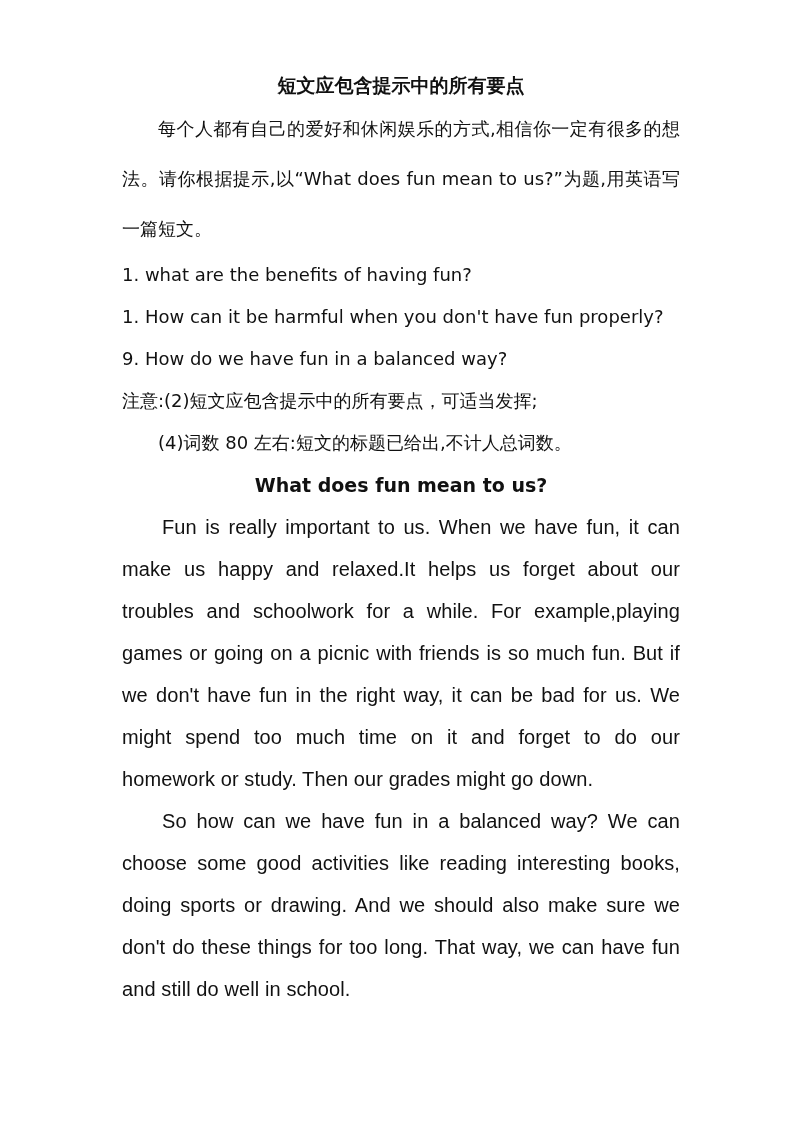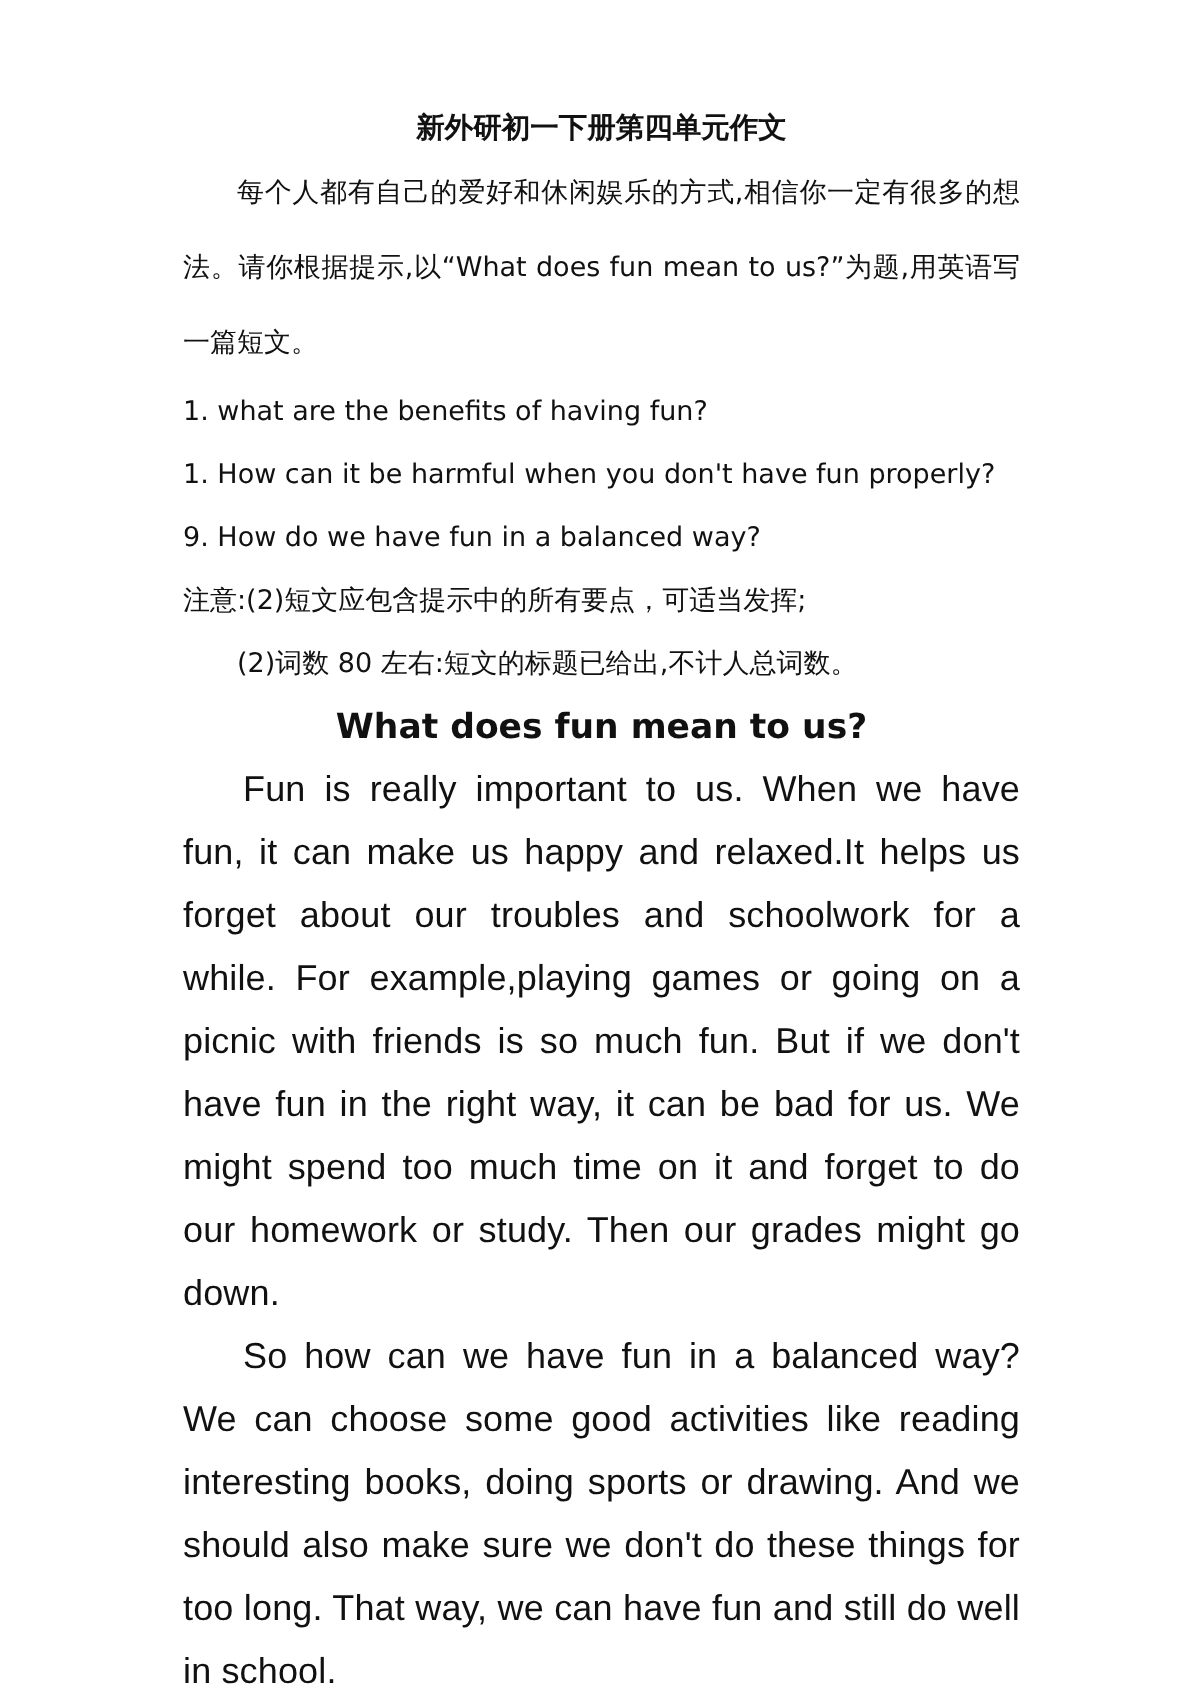--- a/index.html
+++ b/index.html
@@ -3,37 +3,37 @@
 <meta charset="utf-8">
 <style>
   html, body { margin: 0; padding: 0; background: #ffffff; }
   body { width: 800px; height: 1131px; position: relative; overflow: hidden;
          font-family: "DejaVu Sans", "Liberation Sans", sans-serif; color: #111111; }
   .page { position: absolute; left: 122px; top: 66px; width: 558px; }
   .title { text-align: center; font-size: 19px; font-weight: bold; height: 38px; line-height: 38px; margin: 0; }
   .line { font-size: 18px; line-height: 42px; margin: 0; white-space: nowrap; }
   .prompt { font-size: 18px; line-height: 50px; margin: 0; text-indent: 36px; text-align: justify; text-align-last: left; }
   .note2 { padding-left: 36px; }
-  .essay-title { text-align: center; font-size: 23px; line-height: 42px; margin: 0; }
-  .para { font-size: 24px; line-height: 42px; margin: 0; text-indent: 40px; text-align: justify; text-align-last: left;
+  .essay-title { text-align: center; font-size: 19px; line-height: 42px; margin: 0; }
+  .para { font-size: 20px; line-height: 42px; margin: 0; text-indent: 40px; text-align: justify; text-align-last: left;
           font-family: "Liberation Sans", sans-serif; letter-spacing: 0.1px; }
 </style>
 </head>
 <body>
 
 <div class="page">
-  <h1 class="title">新外研初一下册第四单元作文</h1>
+  <h1 class="title">短文应包含提示中的所有要点</h1>
   <p class="prompt">每个人都有自己的爱好和休闲娱乐的方式,相信你一定有很多的想法。请你根据提示,以“What does fun mean to us?”为题,用英语写一篇短文。</p>
   <div>
     <p class="line">1. what are the benefits of having fun?</p>
     <p class="line">1. How can it be harmful when you don't have fun properly?</p>
     <p class="line">9. How do we have fun in a balanced way?</p>
   </div>
   <div>
     <p class="line">注意:(2)短文应包含提示中的所有要点，可适当发挥;</p>
-    <p class="line note2">(2)词数 80 左右:短文的标题已给出,不计人总词数。</p>
+    <p class="line note2">(4)词数 80 左右:短文的标题已给出,不计人总词数。</p>
   </div>
   <h2 class="essay-title">What does fun mean to us?</h2>
   <div>
     <p class="para">Fun is really important to us. When we have fun, it can make us happy and relaxed.It helps us forget about our troubles and schoolwork for a while. For example,playing games or going on a picnic with friends is so much fun. But if we don't have fun in the right way, it can be bad for us. We might spend too much time on it and forget to do our homework or study. Then our grades might go down.</p>
     <p class="para">So how can we have fun in a balanced way? We can choose some good activities like reading interesting books, doing sports or drawing. And we should also make sure we don't do these things for too long. That way, we can have fun and still do well in school.</p>
   </div>
 </div>
 
 </body></html>

